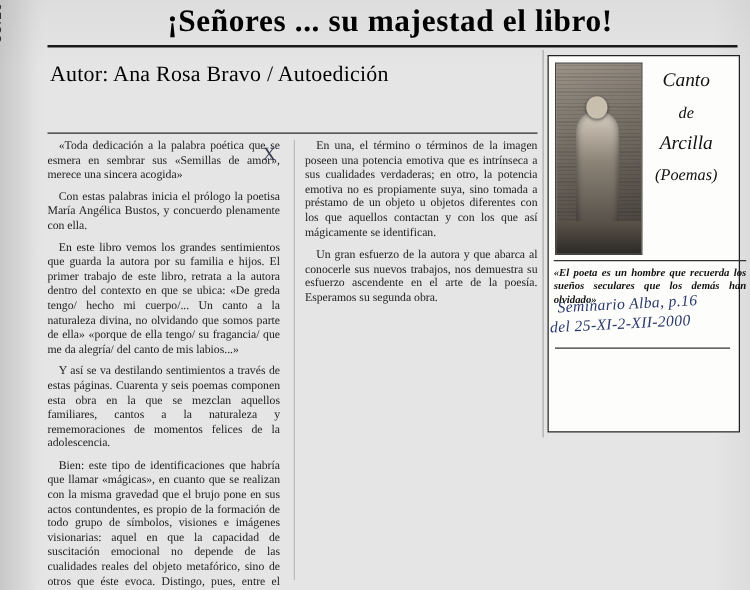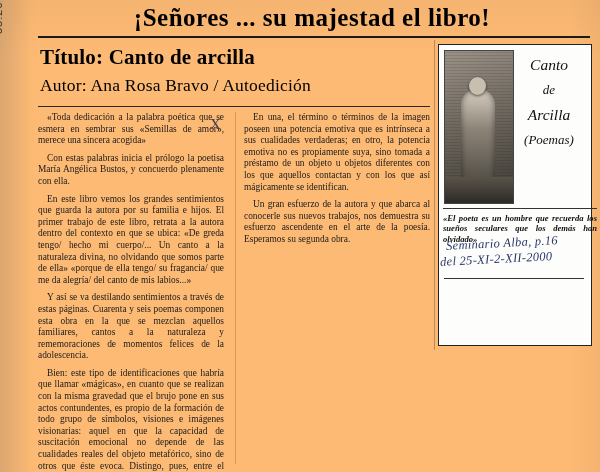--- a/index.html
+++ b/index.html
@@ -7,21 +7,21 @@
     width:600px;height:472px;
     background:#ffffff;
     font-family:"Liberation Serif", serif;
     color:#111;
     overflow:hidden;
     position:relative;
   }
   .page{
     position:absolute;
     inset:0;
-    background:#fdba74;
+    background:#e5e5e5;
   }
   
   .paper-tone{
     position:absolute;inset:0;
     background:
       linear-gradient(180deg, rgba(0,0,0,0.035) 0%, rgba(0,0,0,0.0) 12%),
       linear-gradient(90deg, rgba(0,0,0,0.05) 0%, rgba(0,0,0,0) 6%),
       linear-gradient(270deg, rgba(0,0,0,0.04) 0%, rgba(0,0,0,0) 5%);
     pointer-events:none;
   }
@@ -200,21 +200,20 @@
 <div class="page">
   <div class="paper-tone"></div>
   <div class="smudge"></div>
 
   <div class="side-code">55.2070</div>
 
   <div class="headline">¡Señores ... su majestad el libro!</div>
   <div class="rule-top"></div>
 
   <div class="titleblock">
-    <div class="title-line">Título: Canto de arcilla</div>
     <div class="author-line">Autor: Ana Rosa Bravo / Autoedición</div>
   </div>
   <div class="rule-under-title"></div>
 
   <div class="columns">
     <div class="col-divider"></div>
     <div class="col col-1">
       <p>«Toda dedicación a la palabra poética que se esmera en sembrar sus «Semillas de amor», merece una sincera acogida»</p>
       <p>Con estas palabras inicia el prólogo la poetisa María Angélica Bustos, y concuerdo plenamente con ella.</p>
       <p>En este libro vemos los grandes sentimientos que guarda la autora por su familia e hijos. El primer trabajo de este libro, retrata a la autora dentro del contexto en que se ubica: «De greda tengo/ hecho mi cuerpo/... Un canto a la naturaleza divina, no olvidando que somos parte de ella» «porque de ella tengo/ su fragancia/ que me da alegría/ del canto de mis labios...»</p>

